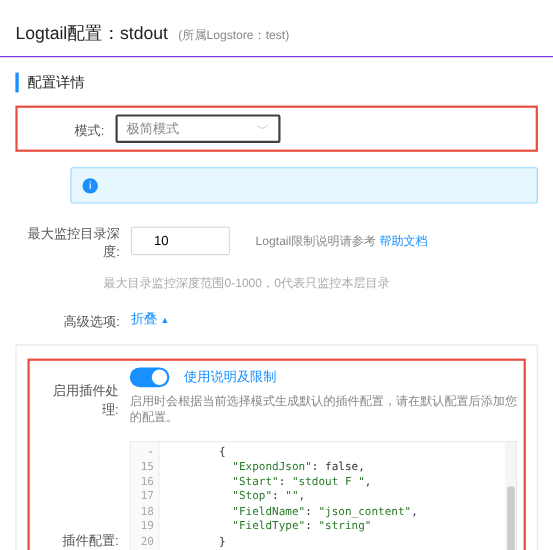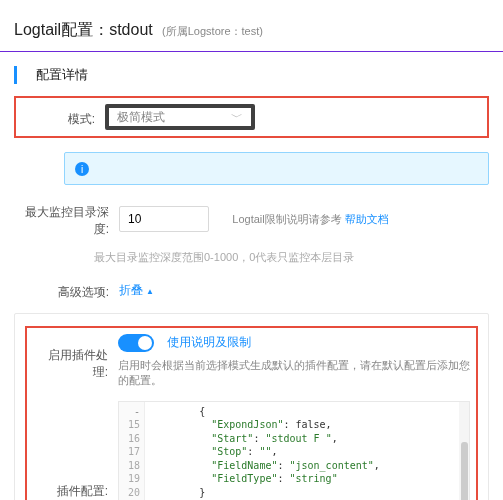--- a/index.html
+++ b/index.html
@@ -1,31 +1,31 @@
 <!DOCTYPE html>
 <html><head>
 <meta charset="utf-8">
 <style>
   * { box-sizing: border-box; margin: 0; padding: 0; }
   body { font-family: "Microsoft YaHei", Arial, sans-serif; font-size: 12px; color: #333; background: #fff; width: 503px; }
   .header { padding: 20px 14px 10px; border-bottom: 1px solid #6d28d9; }
   .header-title { font-size: 16px; font-weight: 400; color: #222; display: inline; }
   .header-sub { font-size: 11px; color: #888; margin-left: 6px; }
-  .section-header { margin: 14px 0 12px 14px; border-left: 3px solid #1890ff; padding-left: 19px; font-size: 13px; color: #222; }
+  .section-header { margin: 14px 0 12px 14px; border-left: 3px solid #1890ff; padding-left: 8px; font-size: 13px; color: #222; }
   .content { padding: 0 14px 14px; }
   .row { display: flex; align-items: center; margin-bottom: 12px; }
   .label { width: 85px; text-align: right; padding-right: 10px; font-size: 12px; color: #555; padding-top: 5px; flex-shrink: 0; }
   .field { flex: 1; }
   .mode-row { border: 2px solid #e74c3c; padding: 6px 4px; margin-bottom: 14px; }
-  .select { width: 150px; height: 26px; border: 4px solid #404040; border-radius: 2px; background: #fff; display: flex; align-items: center; justify-content: space-between; padding: 0 8px; color: #888; font-size: 12px; cursor: pointer; }
+  .select { width: 150px; height: 26px; border: 2px solid #404040; border-radius: 2px; background: #fff; display: flex; align-items: center; justify-content: space-between; padding: 0 8px; color: #888; font-size: 12px; cursor: pointer; }
   .select .chev { color: #bbb; }
   .alert { border: 1px solid #91d5ff; background: #e6f7ff; border-radius: 2px; padding: 8px 10px; display: flex; gap: 8px; margin-bottom: 14px; margin-left: 50px; }
   .alert-icon { width: 14px; height: 14px; border-radius: 50%; background: #1890ff; color: #fff; font-size: 10px; display: flex; align-items: center; justify-content: center; flex-shrink: 0; margin-top: 1px; }
   .alert-text { font-size: 11px; color: #555; line-height: 1.5; }
-  .num-input { width: 90px; height: 26px; border: 1px solid #d9d9d9; border-radius: 2px; padding: 0 8px; font-size: 12px; }
+  .num-input { width: 90px; height: 26px; border: 1px solid #d9d9d9; border-radius: 2px; padding: 0 20px; font-size: 12px; }
   .hint-inline { font-size: 11px; color: #888; margin-left: 20px; }
   .link { color: #1890ff; text-decoration: none; cursor: pointer; }
   .sub-hint { font-size: 11px; color: #aaa; margin-top: 5px; margin-left: 95px; }
   .collapse-link { color: #1890ff; cursor: pointer; font-size: 12px; }
   .tri { font-size: 8px; margin-left: 3px; }
   .panel { border: 1px solid #e8e8e8; border-radius: 2px; padding: 12px 10px; }
   .highlight { border: 2px solid #e74c3c; padding: 6px; }
   .toggle { width: 36px; height: 18px; background: #1890ff; border-radius: 9px; position: relative; display: inline-block; vertical-align: middle; cursor: pointer; }
   .toggle::after { content: ""; width: 14px; height: 14px; background: #fff; border-radius: 50%; position: absolute; top: 2px; right: 2px; }
   .toggle-label { color: #1890ff; font-size: 12px; margin-left: 10px; cursor: pointer; }

